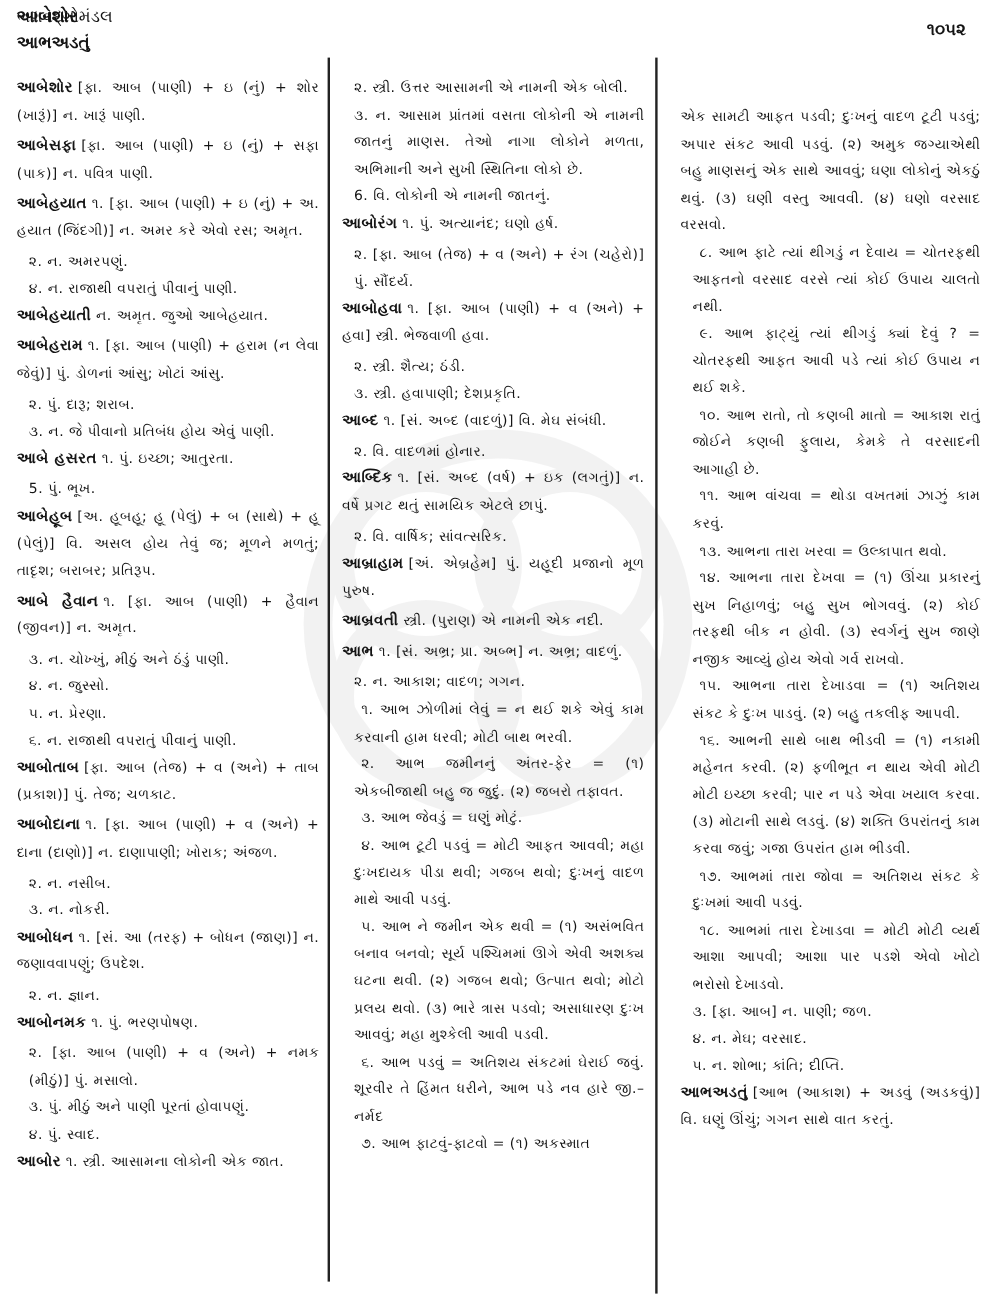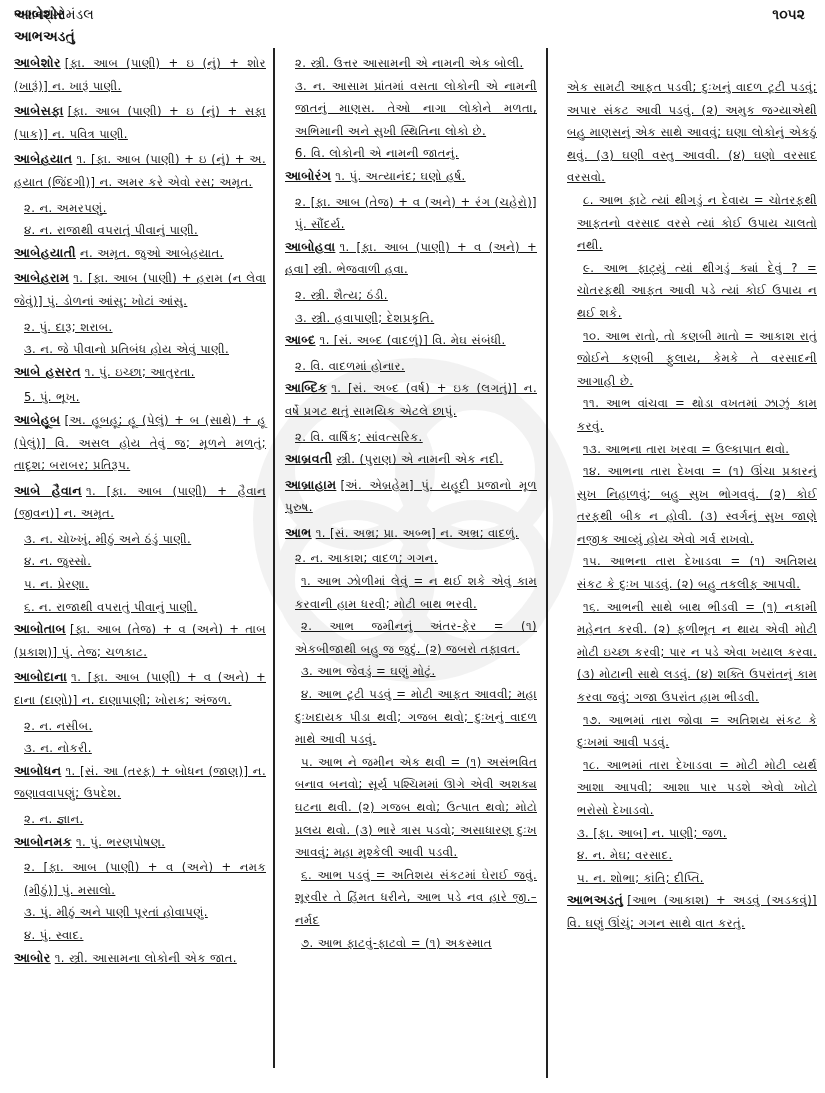--- a/index.html
+++ b/index.html
@@ -13,30 +13,29 @@
   .watermark {
     position: absolute; left: 235px; top: 330px; width: 360px; height: 380px;
     pointer-events: none; opacity: 0.10;
   }
   .header {
     position: absolute; left: 14px; right: 14px; top: 6px; height: 20px;
     font-weight: bold; font-size: 14px;
   }
   .header .left { position: absolute; left: 0; top: 0; }
   .header .center { position: absolute; left: 0; right: 0; text-align: left; top: 0; font-weight: normal; }
-  .header .right { position: absolute; right: 6px; top: 0; }
+  .header .right { position: absolute; right: 6px; top: 11px; }
   .subheader {
     position: absolute; left: 14px; top: 28px; font-weight: bold; font-size: 14px;
   }
   .col {
-    position: absolute; top: 52px; bottom: 0;
+    position: absolute; top: 62px; bottom: 0;
     font-size: 11.6px; line-height: 22.6px;
     letter-spacing: 0.4px;
     text-align: justify;
-    text-decoration: underline;
   }
   .col1 { left: 14px; width: 252px; }
   .col2 { left: 285px; width: 252px; }
   .col3 { left: 567px; width: 250px; margin-top: 24px; }
   .rule { position: absolute; top: 48px; width: 1.5px; background: #222; }
   .rule1 { left: 273px; height: 1020px; }
   .rule2 { left: 546px; height: 1030px; }
   .entry { margin: 0 0 3px 0; text-indent: 0; }
   .entry .head { font-weight: bold; font-size: 12.5px; margin-right: 4px; }
   .sense { padding-left: 10px; margin: 0; }
@@ -101,22 +100,22 @@
     <p class="sense"><span>6. વિ. લોકોની એ નામની જાતનું.</span></p>
     <p class="entry"><span class="head">આબોરંગ</span><span>૧. પું. અત્યાનંદ; ઘણો હર્ષ.</span></p>
     <p class="sense"><span>૨. [ફા. આબ (તેજ) + વ (અને) + રંગ (ચહેરો)] પું. સૌંદર્ય.</span></p>
     <p class="entry"><span class="head">આબોહવા</span><span>૧. [ફા. આબ (પાણી) + વ (અને) + હવા] સ્ત્રી. ભેજવાળી હવા.</span></p>
     <p class="sense"><span>૨. સ્ત્રી. શૈત્ય; ઠંડી.</span></p>
     <p class="sense"><span>૩. સ્ત્રી. હવાપાણી; દેશપ્રકૃતિ.</span></p>
     <p class="entry"><span class="head">આબ્દ</span><span>૧. [સં. અબ્દ (વાદળું)] વિ. મેઘ સંબંધી.</span></p>
     <p class="sense"><span>૨. વિ. વાદળમાં હોનાર.</span></p>
     <p class="entry"><span class="head">આબ્દિક</span><span>૧. [સં. અબ્દ (વર્ષ) + ઇક (લગતું)] ન. વર્ષે પ્રગટ થતું સામયિક એટલે છાપું.</span></p>
     <p class="sense"><span>૨. વિ. વાર્ષિક; સાંવત્સરિક.</span></p>
+    <p class="entry"><span class="head">આબ્રાહામ</span><span>[અં. એબ્રહેમ] પું. યહૂદી પ્રજાનો મૂળ પુરુષ.</span></p>
     <p class="entry"><span class="head">આબ્રવતી</span><span>સ્ત્રી. (પુરાણ) એ નામની એક નદી.</span></p>
-    <p class="entry"><span class="head">આબ્રાહામ</span><span>[અં. એબ્રહેમ] પું. યહૂદી પ્રજાનો મૂળ પુરુષ.</span></p>
     <p class="entry"><span class="head">આભ</span><span>૧. [સં. અભ્ર; પ્રા. અબ્ભ] ન. અભ્ર; વાદળું.</span></p>
     <p class="sense"><span>૨. ન. આકાશ; વાદળ; ગગન.</span></p>
     <p class="idiom"><span>૧. આભ ઝોળીમાં લેવું = ન થઈ શકે એવું કામ કરવાની હામ ધરવી; મોટી બાથ ભરવી.</span></p>
     <p class="idiom"><span>૨. આભ જમીનનું અંતર-ફેર = (૧) એકબીજાથી બહુ જ જુદું. (૨) જબરો તફાવત.</span></p>
     <p class="idiom"><span>૩. આભ જેવડું = ઘણું મોટું.</span></p>
     <p class="idiom"><span>૪. આભ ટૂટી પડવું = મોટી આફત આવવી; મહા દુઃખદાયક પીડા થવી; ગજબ થવો; દુઃખનું વાદળ માથે આવી પડવું.</span></p>
     <p class="idiom"><span>૫. આભ ને જમીન એક થવી = (૧) અસંભવિત બનાવ બનવો; સૂર્ય પશ્ચિમમાં ઊગે એવી અશક્ય ઘટના થવી. (૨) ગજબ થવો; ઉત્પાત થવો; મોટો પ્રલય થવો. (૩) ભારે ત્રાસ પડવો; અસાધારણ દુઃખ આવવું; મહા મુશ્કેલી આવી પડવી.</span></p>
     <p class="idiom"><span>૬. આભ પડવું = અતિશય સંકટમાં ઘેરાઈ જવું. શૂરવીર તે હિંમત ધરીને, આભ પડે નવ હારે જી.–નર્મદ</span></p>
     <p class="idiom"><span>૭. આભ ફાટવું-ફાટવો = (૧) અકસ્માત</span></p>
   </div>

